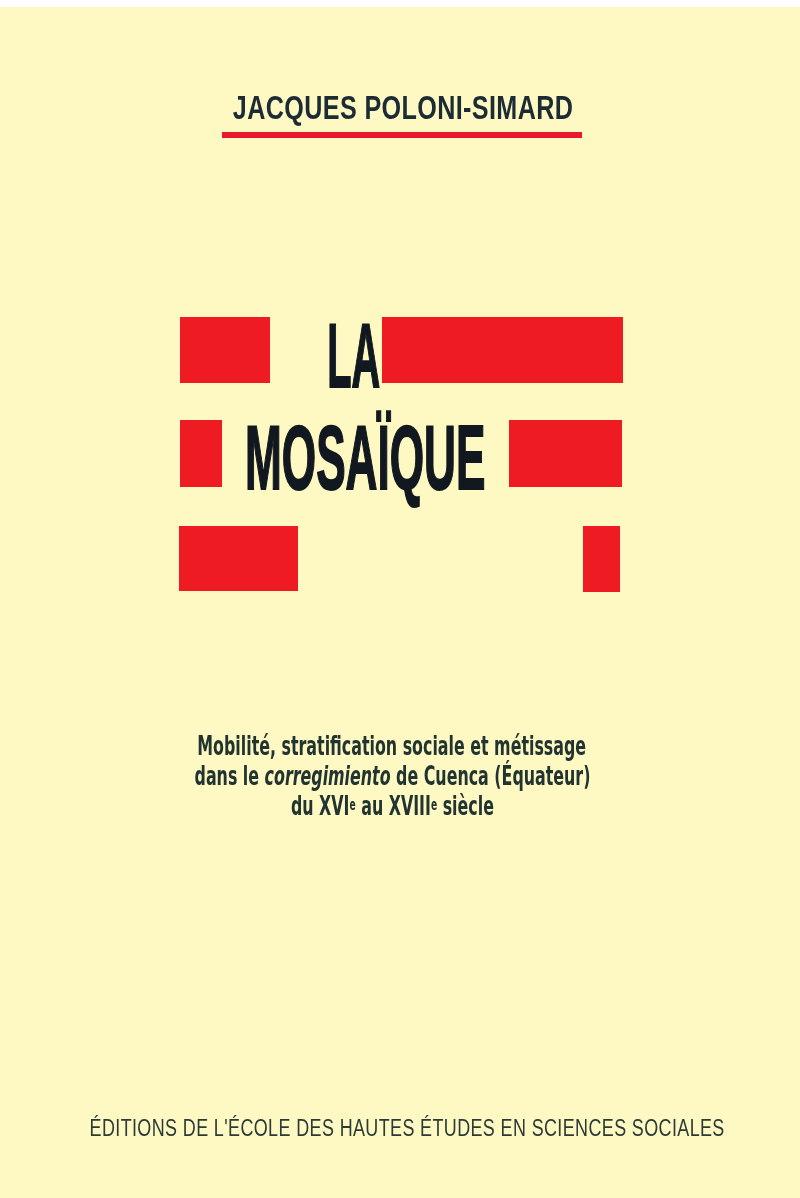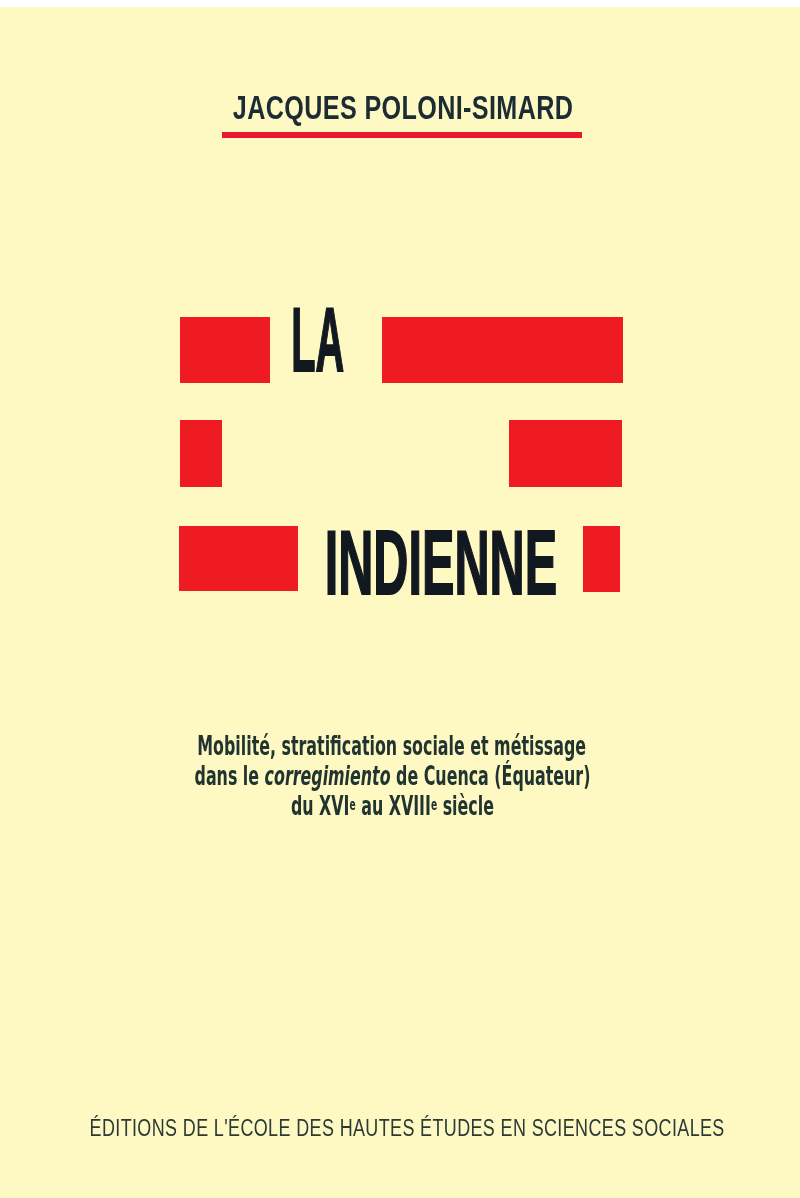--- a/index.html
+++ b/index.html
@@ -56,21 +56,21 @@
   }
   .ttext > span {
     flex: none;
     white-space: nowrap;
     line-height: 1;
     position: relative;
     top: 4px;
     transform-origin: 50% 50%;
     -webkit-text-stroke: 1.3px currentColor;
   }
-  .tt1 { left: 270px; top: 296px; width: 96px; height: 66px; }
+  .tt1 { left: 270px; top: 312px; width: 96px; height: 66px; padding-left: 36px; }
   .tt2 { left: 222px; top: 413px; width: 287px; height: 67px; }
   .tt3 { left: 298px; top: 519px; width: 285px; height: 65px; }
   .tt1 > span { transform: scale(0.62, 1.41); }
   .tt2 > span { transform: scale(0.69, 1.41); }
   .tt3 > span { transform: scale(0.76, 1.41); }
 
   
   .subtitle {
     position: absolute;
     top: 724px; left: -8px; width: 800px;
@@ -120,26 +120,26 @@
   </div>
   <div class="author-rule"></div>
 
   <div class="tblock tb1l"></div>
   <div class="ttext tt1">
     <span>LA</span>
   </div>
   <div class="tblock tb1r"></div>
 
   <div class="tblock tb2l"></div>
+  <div class="ttext tt2">
+    <span>MOSAÏQUE</span>
+  </div>
   <div class="tblock tb2r"></div>
 
   <div class="tblock tb3l"></div>
-  <div class="ttext tt3">
-    <span>INDIENNE</span>
-  </div>
   <div class="tblock tb3r"></div>
 
   <div class="subtitle">
     <div class="line">
       <span class="sq">Mobilité, stratification sociale et métissage</span>
     </div>
     <div class="line">
       <span class="sq"><span>dans le </span><span class="it">corregimiento</span><span> de Cuenca (Équateur)</span></span>
     </div>
     <div class="line">

